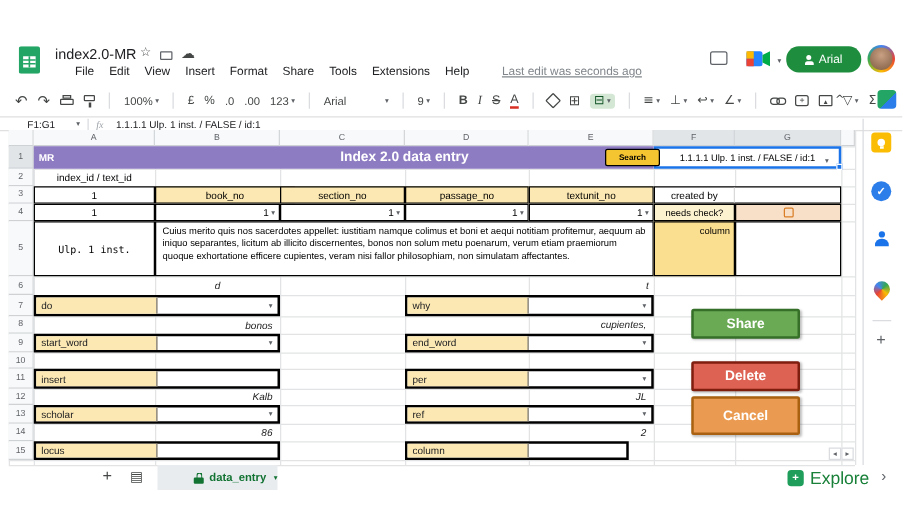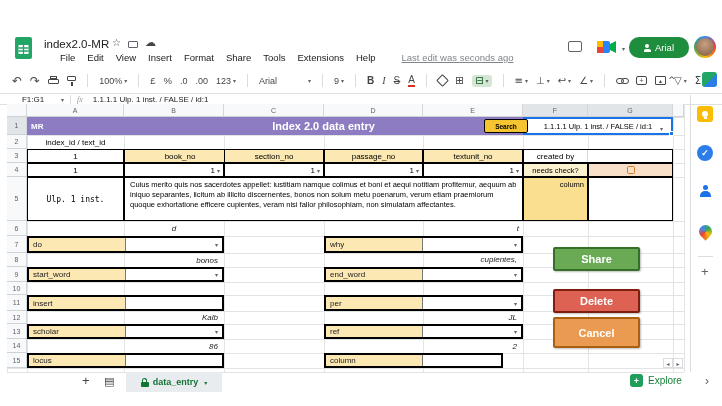--- a/index.html
+++ b/index.html
@@ -361,27 +361,27 @@
     <span class="abs" style="left:4px;top:0;width:5px;height:5px;border-radius:50%;background:#1a73e8"></span>
     <span class="abs" style="left:1px;top:6px;width:11px;height:6px;border-radius:5px 5px 0 0;background:#1a73e8"></span>
   </div>
   <div class="abs" style="left:699px;top:225px;width:13px;height:13px;border-radius:7px 7px 7px 0;transform:rotate(-45deg);background:conic-gradient(#4285f4,#34a853,#fbbc04,#ea4335,#4285f4)"></div>
   <div class="abs" style="left:698px;top:256px;width:15px;height:1px;background:#dadce0"></div>
   <div class="abs" style="left:701px;top:264px;font-size:13px;color:#5f6368">+</div>
 
   <div class="abs" style="left:0;top:372px;width:722px;height:20px;background:#fff"></div>
   <span class="abs" style="left:82px;top:373px;font-size:13px;color:#444746;z-index:2">+</span>
   <span class="abs ico" style="left:104px;top:376px;font-size:11px;z-index:2">▤</span>
-  <div class="abs flexc" style="left:126px;top:372px;width:96px;height:20px;background:#e8ecef;justify-content:center;gap:4px;z-index:2">
+  <div class="abs flexc" style="left:126px;top:372px;width:96px;height:20px;background:#e8ecef;justify-content:flex-end;gap:4px;z-index:2">
     <span style="position:relative;width:8px;height:9px">
       <span class="abs" style="left:1.5px;top:0;width:5px;height:5px;border:1.5px solid #137333;border-bottom:none;border-radius:3px 3px 0 0"></span>
       <span class="abs" style="left:0;top:4px;width:8px;height:5px;background:#137333;border-radius:1px"></span>
     </span>
     <span style="font-size:9px;font-weight:bold;color:#137333">data_entry</span>
     <span class="caret" style="color:#137333">▾</span>
   </div>
   <div class="abs flexc" style="left:630px;top:374px;gap:5px;z-index:2">
     <span class="flexc" style="width:13px;height:13px;background:#1e9e5a;border-radius:3px;justify-content:center;color:#fff;font-size:9px;font-weight:bold">+</span>
-    <span style="font-size:10px;color:#188038">Explore</span>
+    <span style="font-size:14px;color:#188038">Explore</span>
   </div>
   <span class="abs" style="left:705px;top:374px;font-size:12px;color:#5f6368;z-index:2">›</span>
 
 </div>
 
 </body></html>

